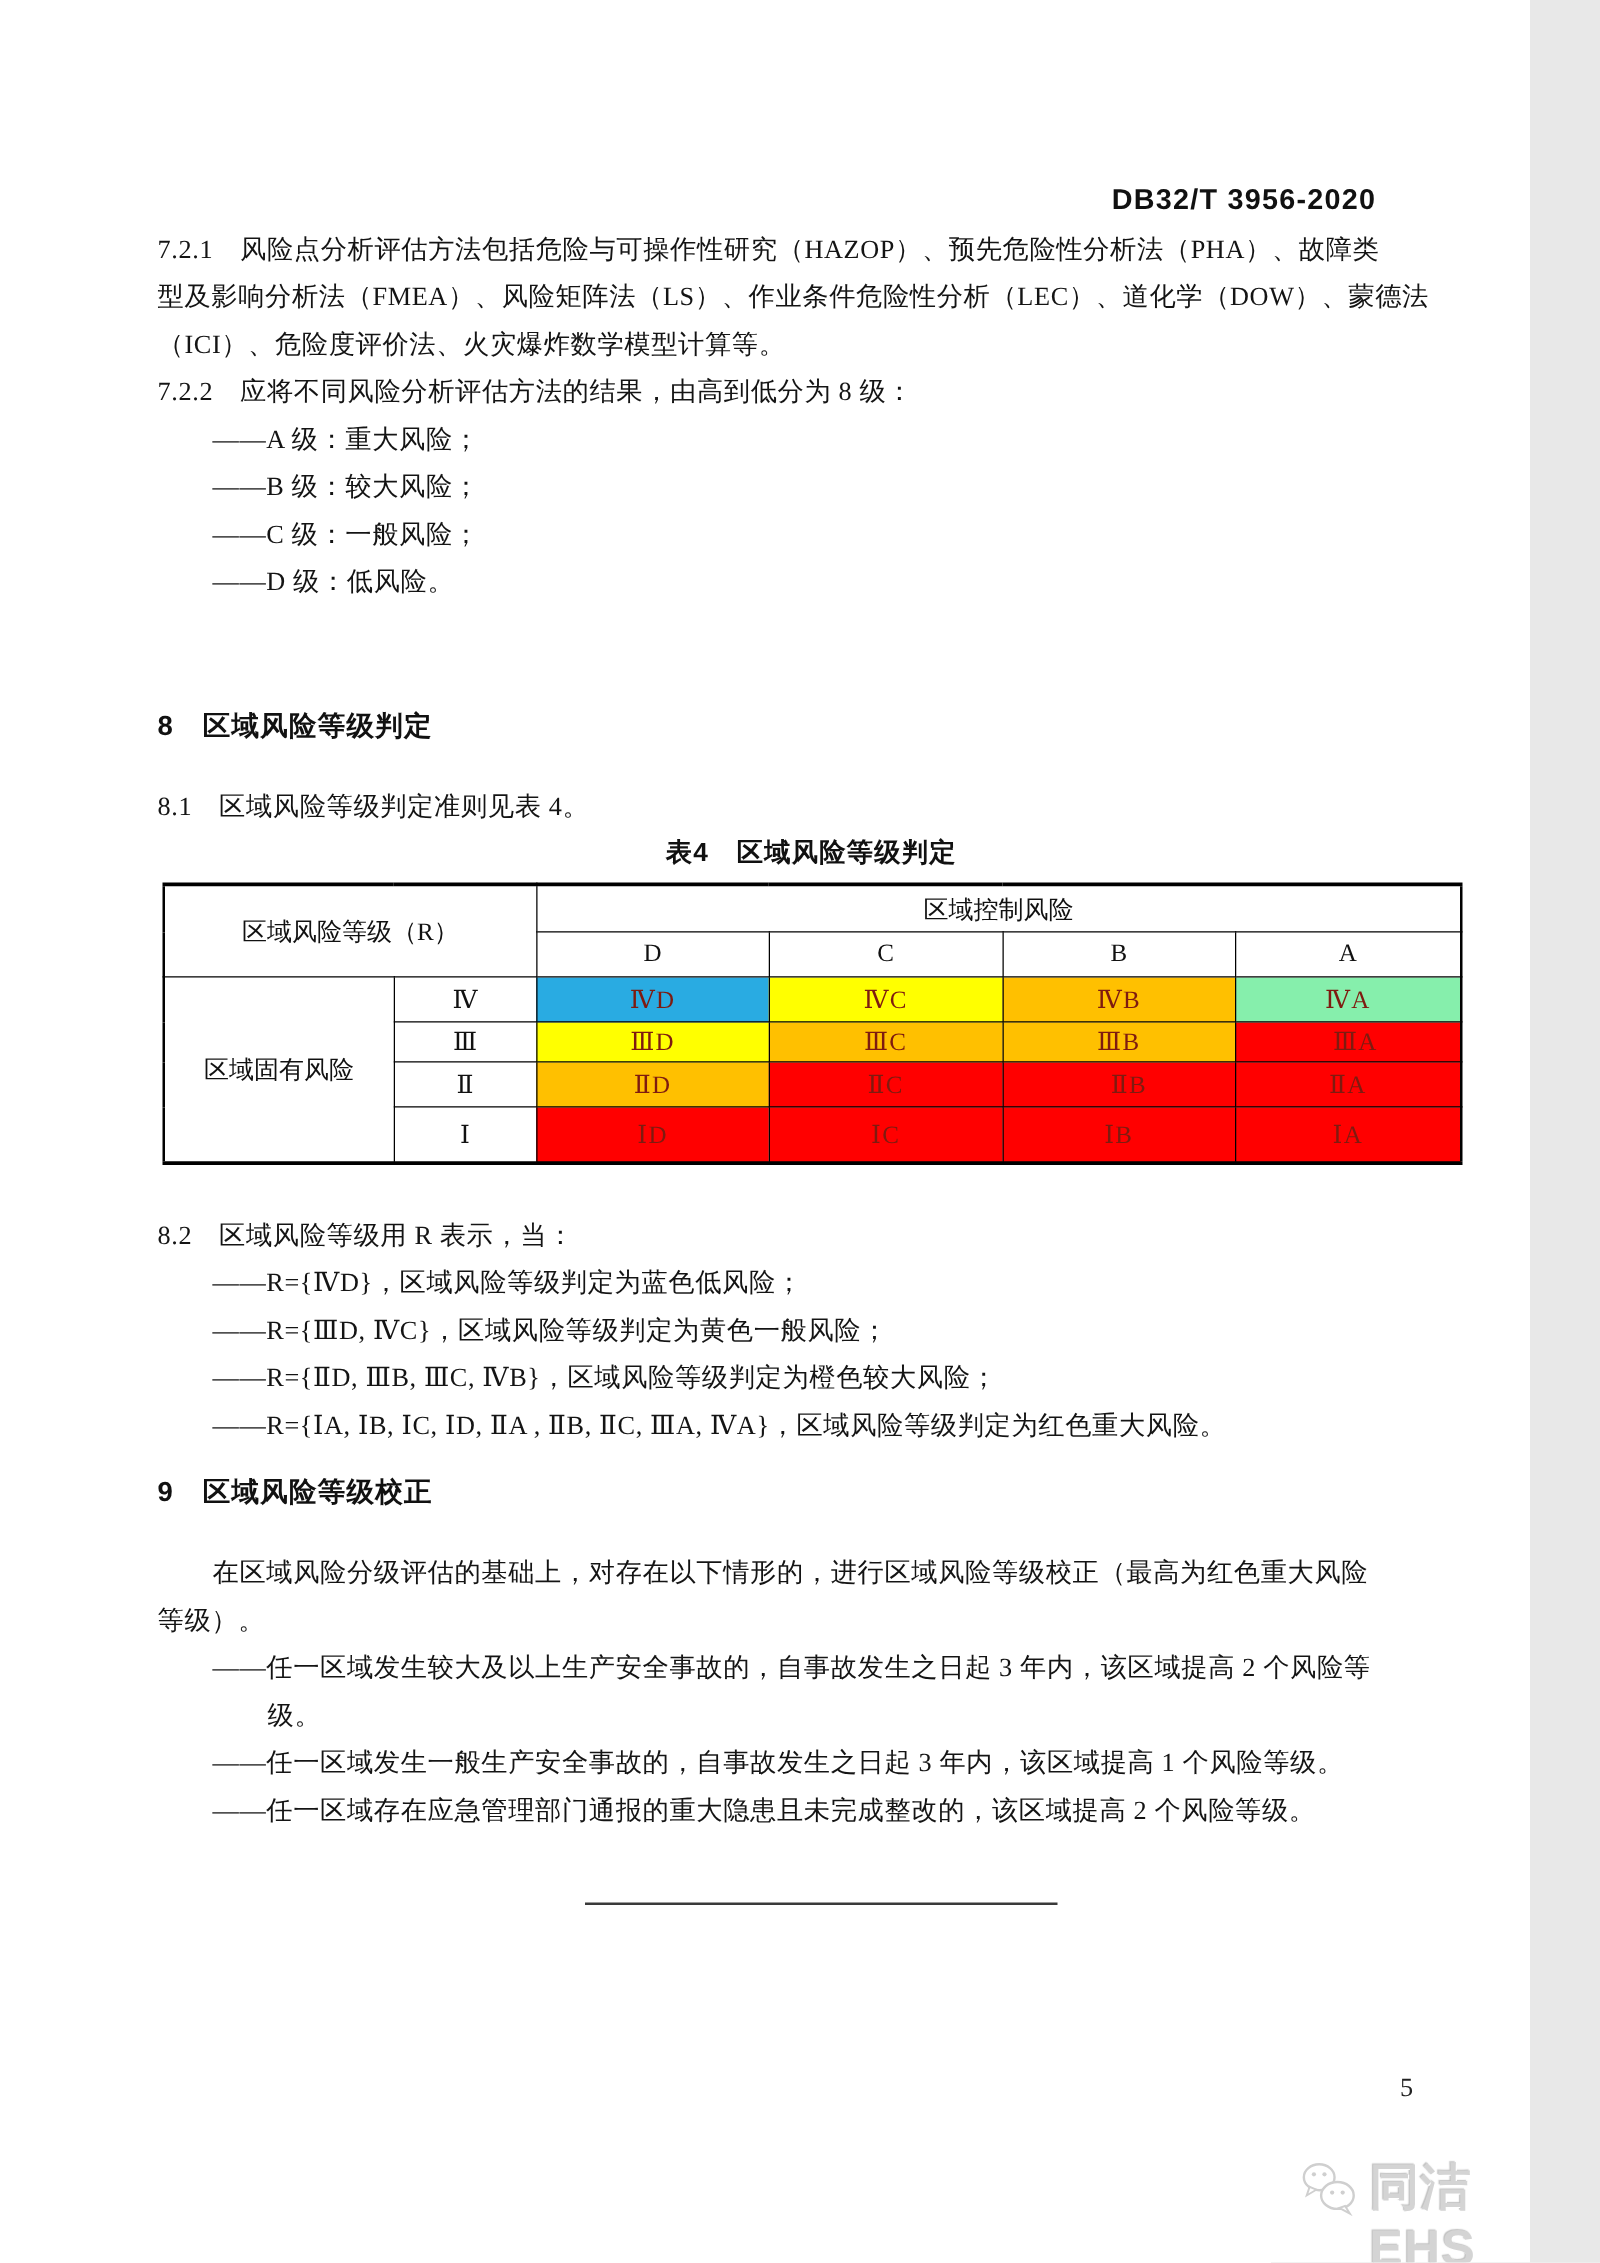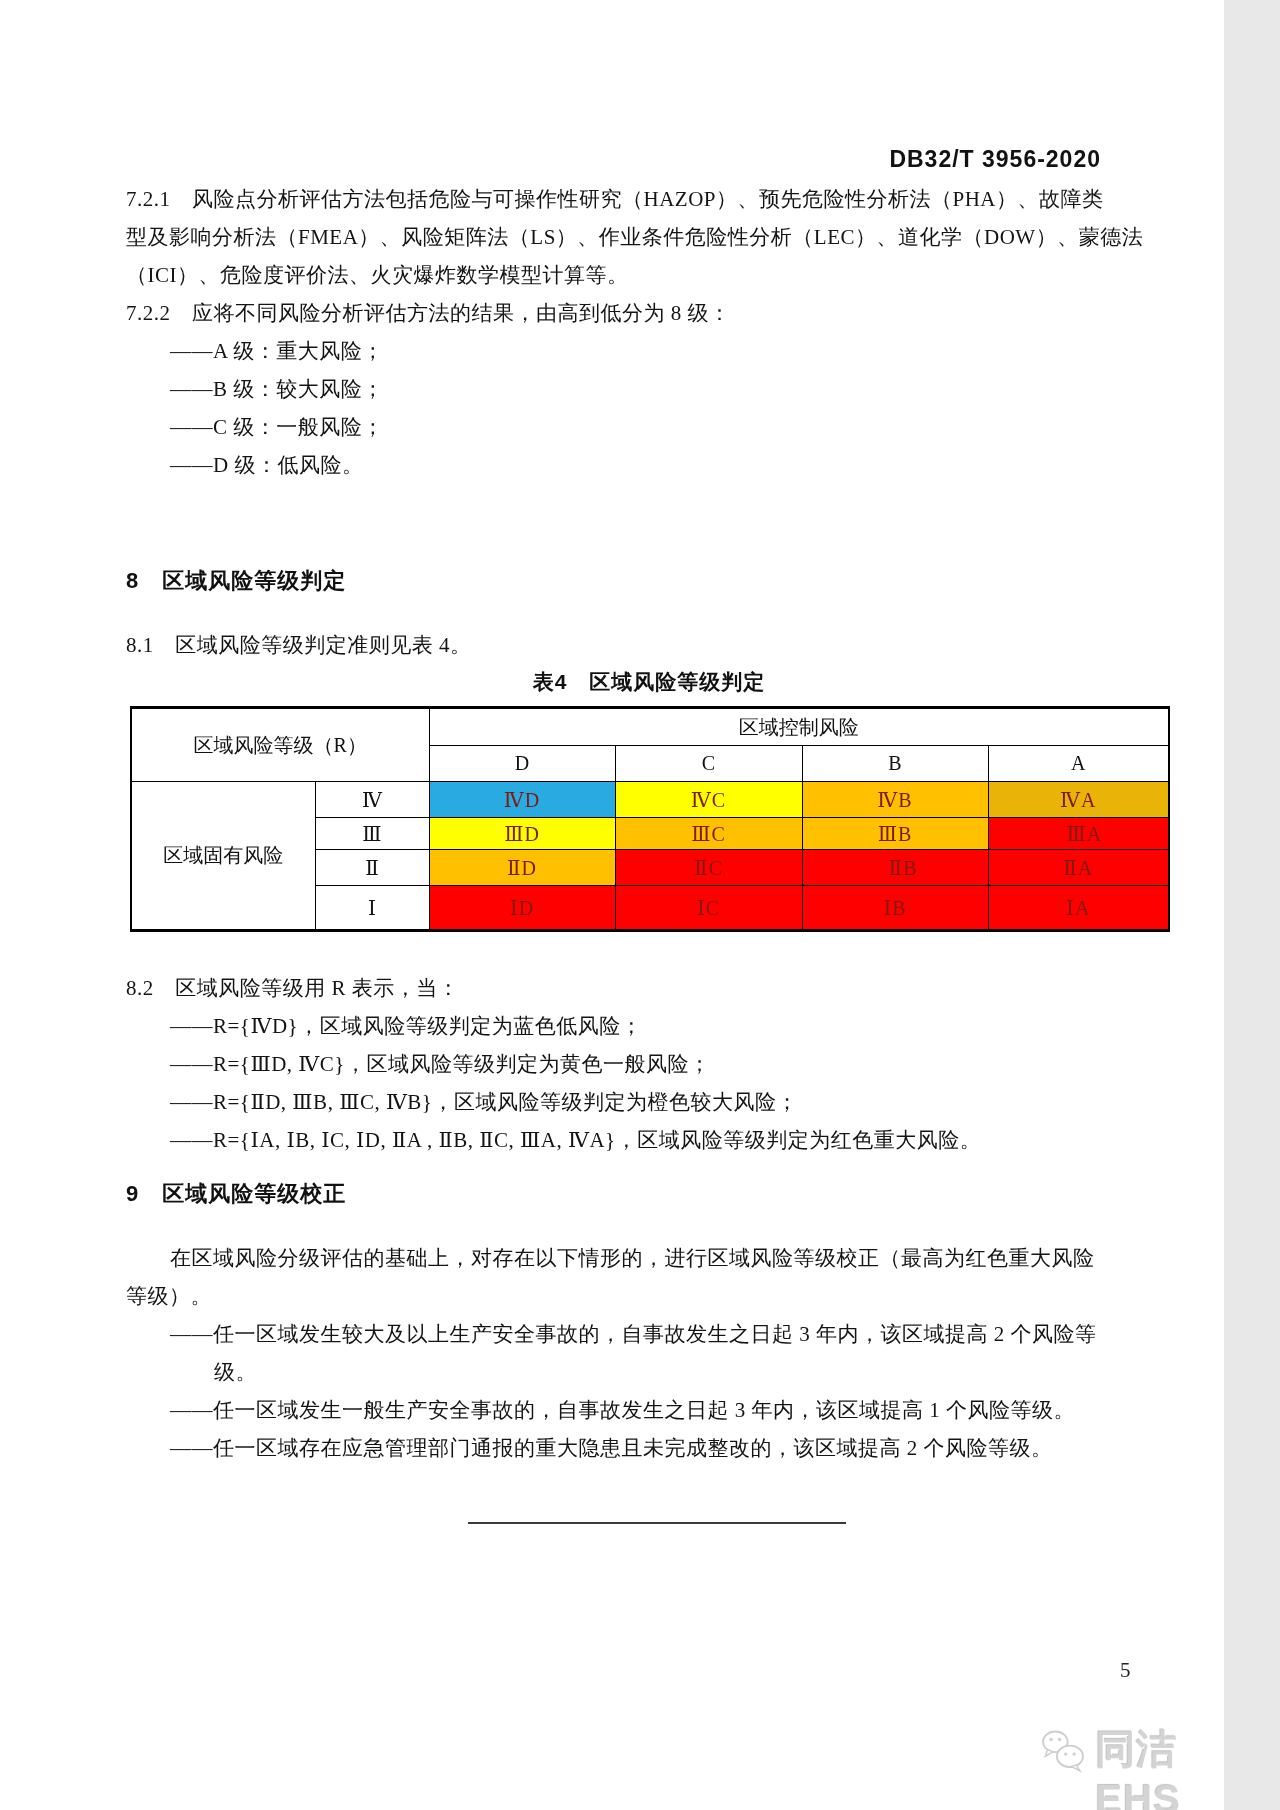--- a/index.html
+++ b/index.html
@@ -120,21 +120,21 @@
       <td class="hdr">C</td>
       <td class="hdr">B</td>
       <td class="hdr">A</td>
     </tr>
     <tr style="height:36px">
       <td class="hdr" rowspan="4">区域固有风险</td>
       <td class="hdr">Ⅳ</td>
       <td class="cell" style="background-color: rgb(41, 171, 226);">ⅣD</td>
       <td class="cell" style="background-color: rgb(255, 255, 0);">ⅣC</td>
       <td class="cell" style="background-color: rgb(255, 192, 0);">ⅣB</td>
-      <td class="cell" style="background-color: #eab308; margin-left: 21px;">ⅣA</td>
+      <td class="cell" style="background-color: #86efac; margin-left: 21px;">ⅣA</td>
     </tr>
     <tr style="height:32px">
       <td class="hdr">Ⅲ</td>
       <td class="cell" style="background-color: rgb(255, 255, 0);">ⅢD</td>
       <td class="cell" style="background-color: rgb(255, 192, 0);">ⅢC</td>
       <td class="cell" style="background-color: rgb(255, 192, 0);">ⅢB</td>
       <td class="cell" style="background-color: rgb(255, 0, 0); padding-left: 12px;">ⅢA</td>
     </tr>
     <tr style="height:36px">
       <td class="hdr">Ⅱ</td>

